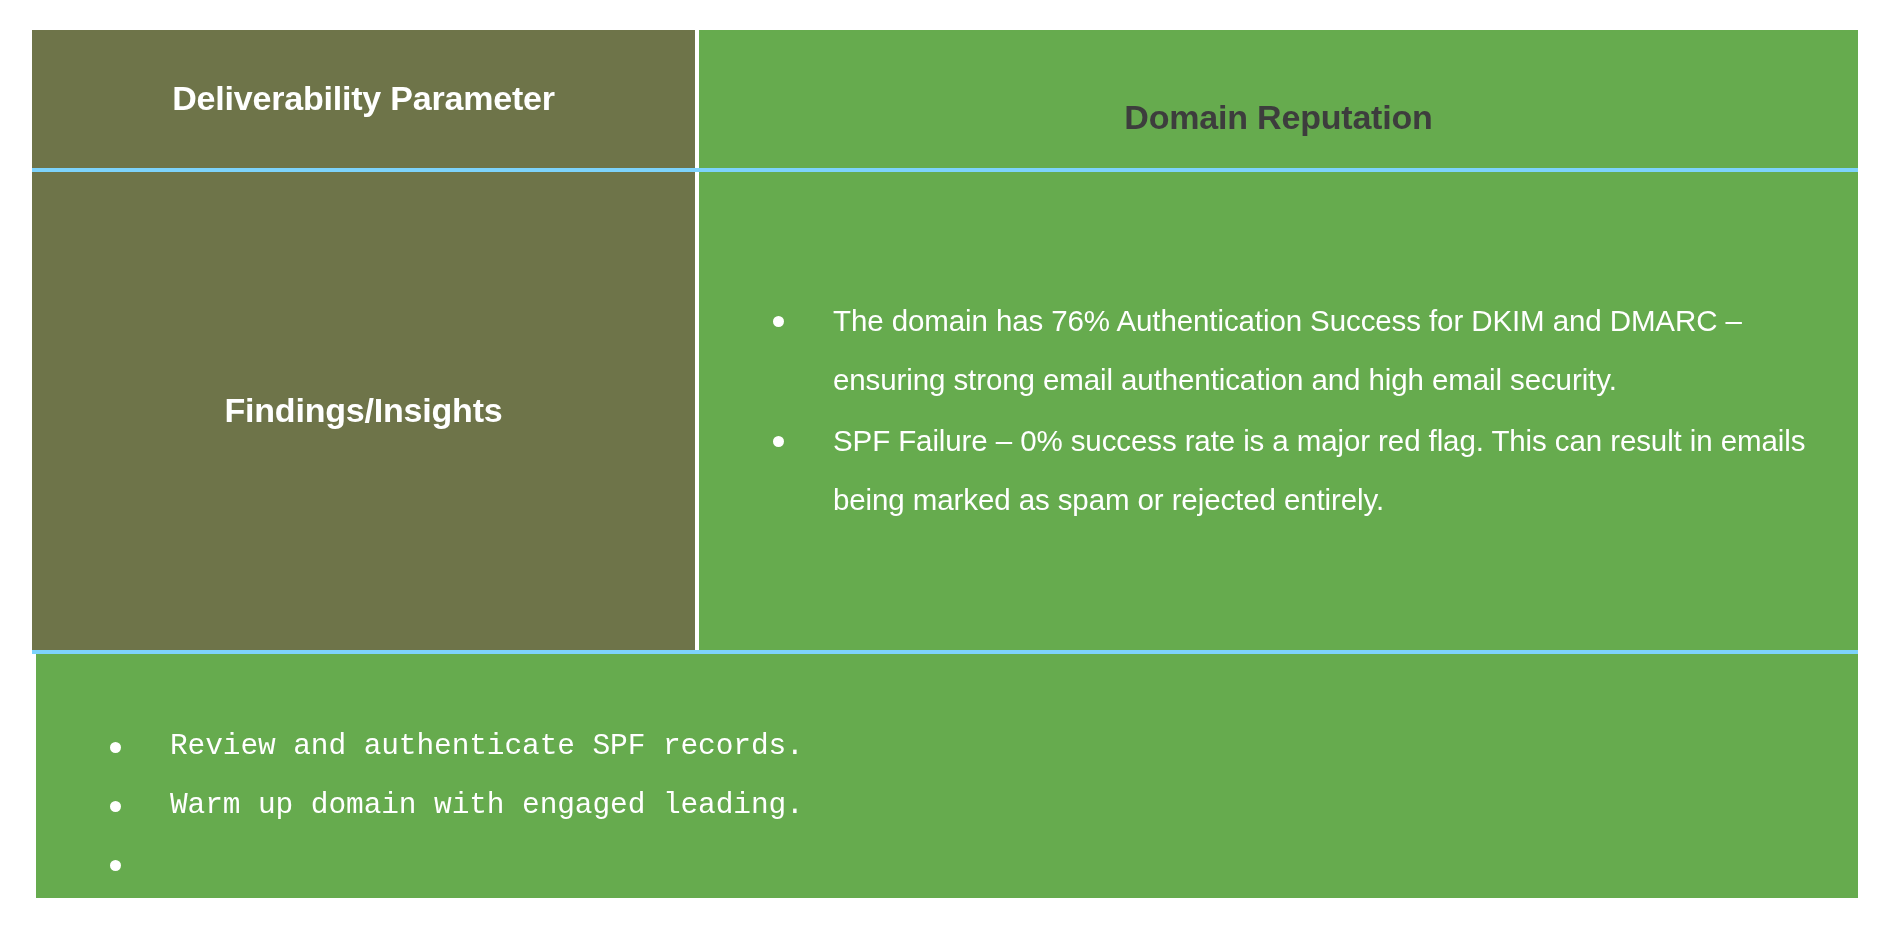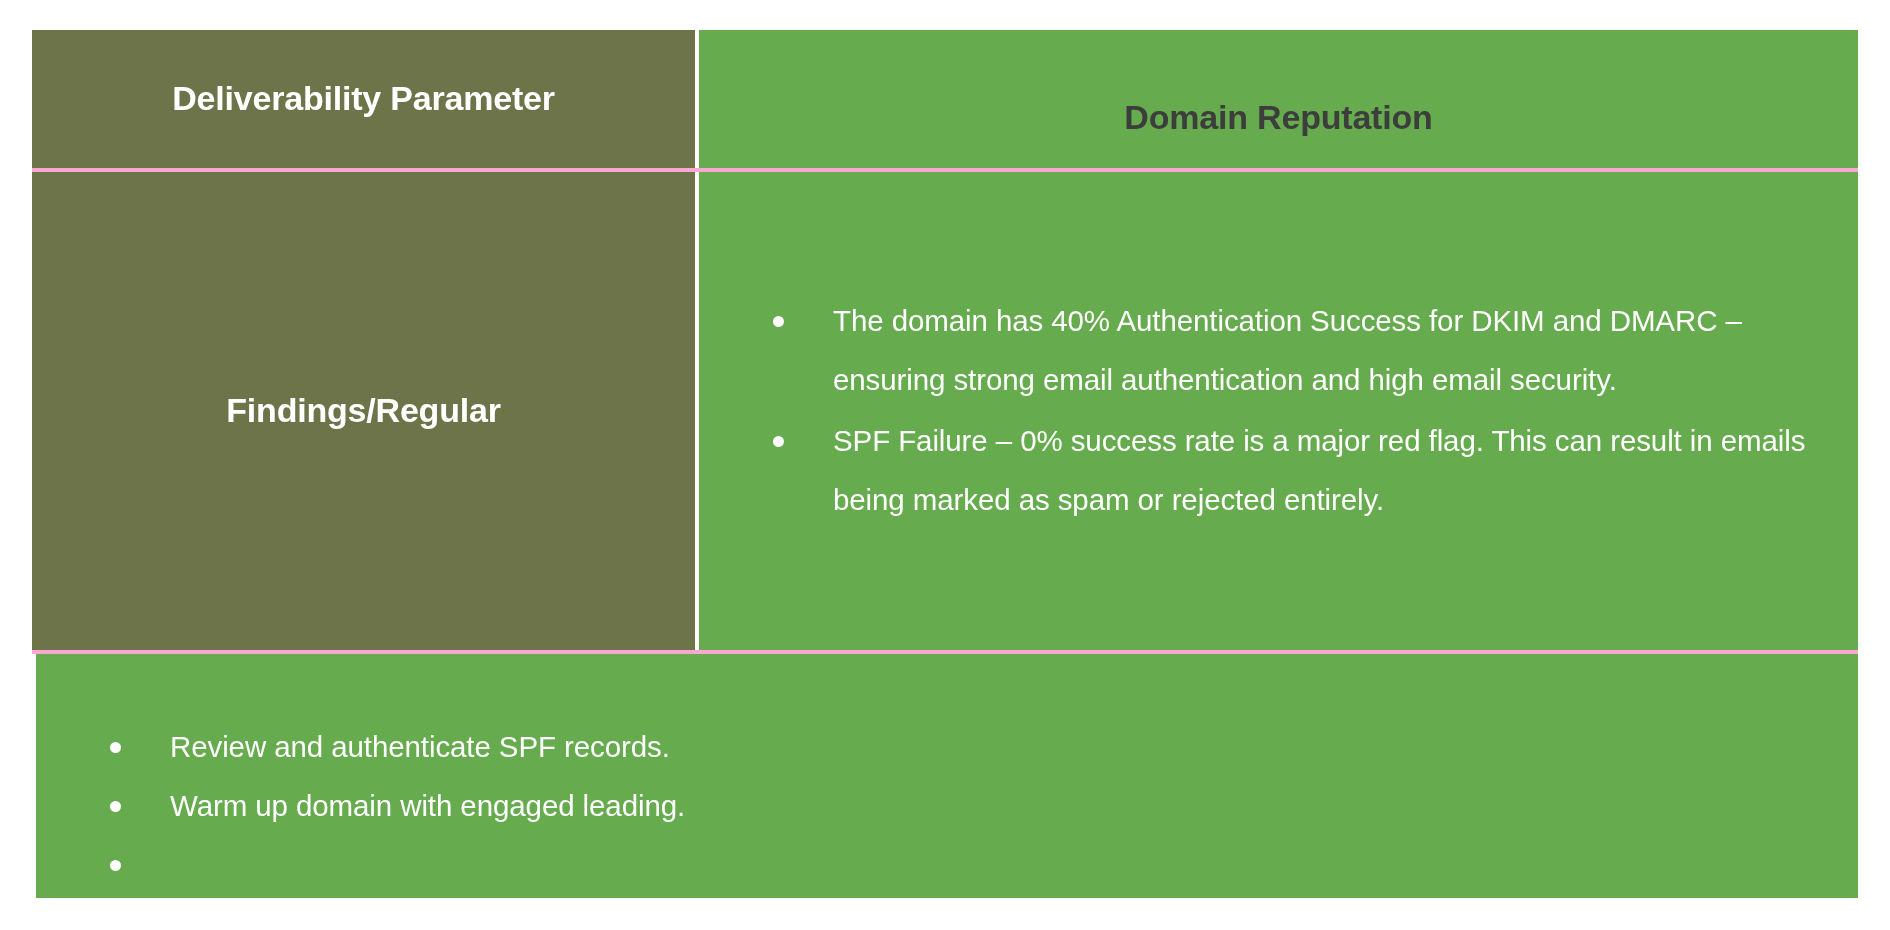--- a/index.html
+++ b/index.html
@@ -24,21 +24,21 @@
   }
 
   .table {
     position: absolute;
     left: 32px;
     top: 30px;
     width: 1826px;
     height: 868px;
     display: flex;
     flex-direction: column;
-    background: #f9a8d4;
+    background: #7dd3fc;
   }
 
   .row {
     display: flex;
     width: 100%;
     background: #ffffff;
   }
   .row-header { height: 138px; }
   .row-findings { height: 478px; margin-top: 4px; }
   .row-action { height: 244px; margin-top: 4px; }
@@ -99,20 +99,21 @@
     position: relative;
     color: #ffffff;
     font-size: 29.5px;
     line-height: 59px;
     padding-left: 68px;
     margin: 0 0 2px 0;
     letter-spacing: -0.1px;
   }
   ul.bullets.tight li {
     margin-bottom: 0;
+    font-family: Liberation Mono, monospace;
   }
 
   ul.bullets li .dot {
     position: absolute;
     left: 8px;
     top: 25px;
     width: 11px;
     height: 11px;
     border-radius: 50%;
     background: #ffffff;
@@ -129,27 +130,27 @@
       <div class="cell-param">
         <span class="param-label">Deliverability Parameter</span>
       </div>
       <div class="cell-value head">
         <span class="head-title">Domain Reputation</span>
       </div>
     </div>
 
     <div class="row row-findings">
       <div class="cell-param">
-        <span class="param-label">Findings/Regular</span>
+        <span class="param-label">Findings/Insights</span>
       </div>
       <div class="cell-value">
         <ul class="bullets">
           <li>
             <span class="dot"></span>
-            <span>The domain has 40% Authentication Success for DKIM and DMARC – ensuring strong email authentication and high email security.</span>
+            <span>The domain has 76% Authentication Success for DKIM and DMARC – ensuring strong email authentication and high email security.</span>
           </li>
           <li>
             <span class="dot"></span>
             <span>SPF Failure – 0% success rate is a major red flag. This can result in emails being marked as spam or rejected entirely.</span>
           </li>
         </ul>
       </div>
     </div>
 
     <div class="row row-action">

